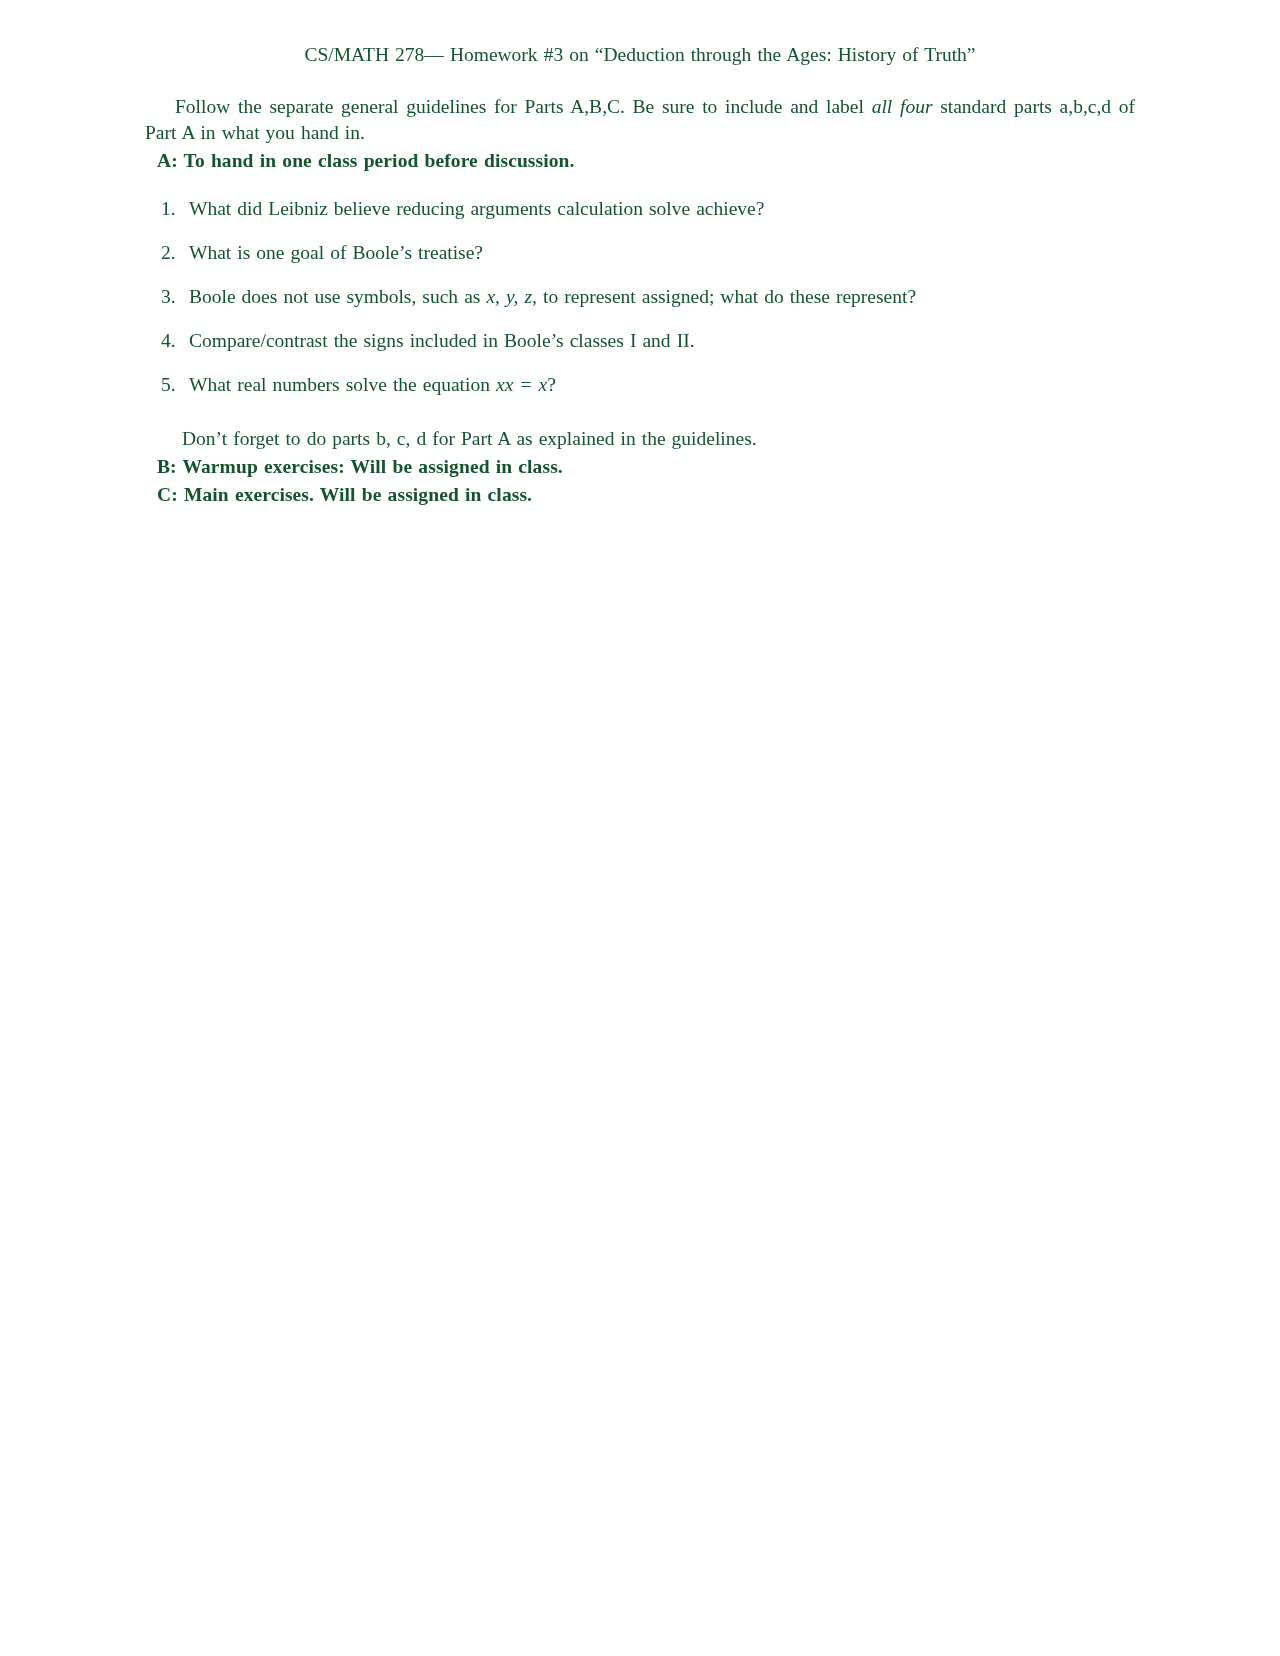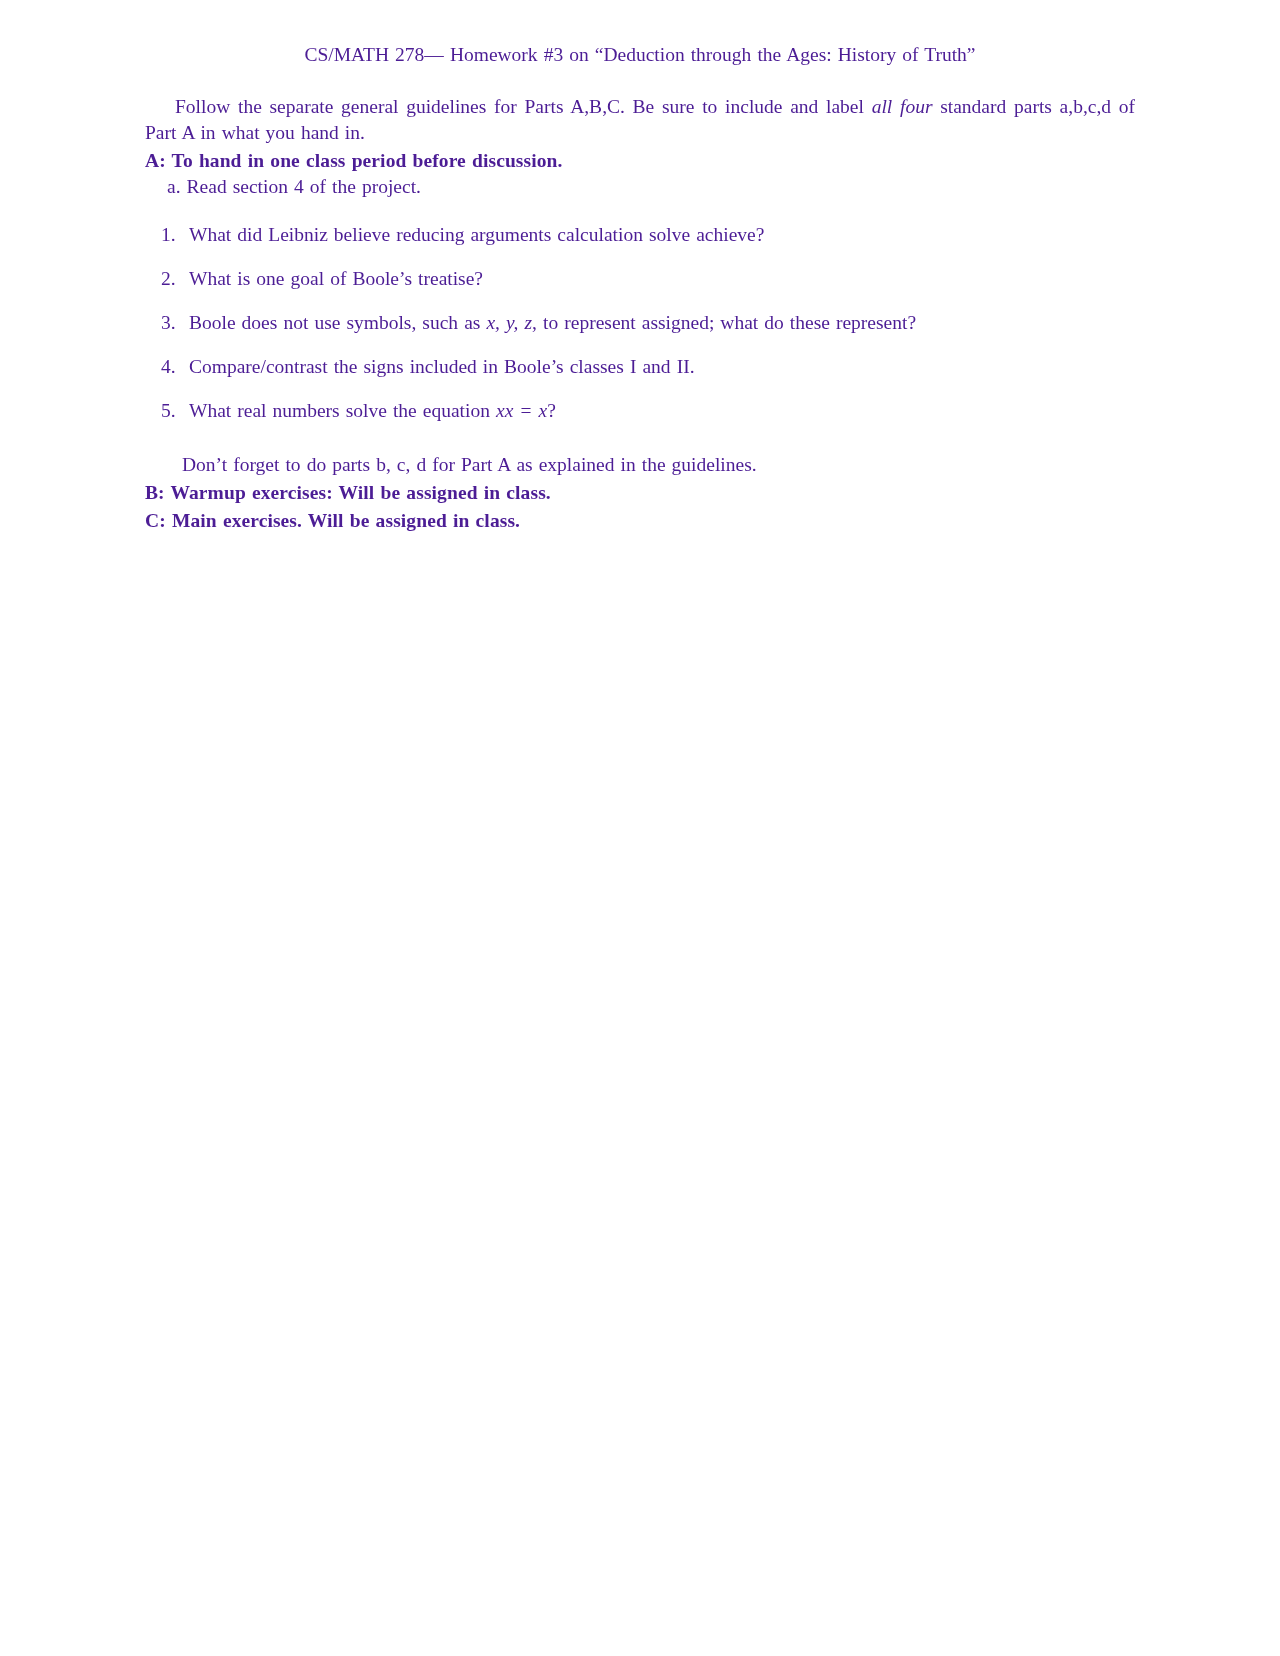--- a/index.html
+++ b/index.html
@@ -7,42 +7,42 @@
     padding: 0;
     background: #ffffff;
   }
   .page {
     position: relative;
     width: 1280px;
     height: 1589px;
     box-sizing: border-box;
     padding: 42px 145px 0 145px;
     background: #ffffff;
-    color: #4c1d95;
+    color: #14532d;
     font-family: "Liberation Serif", "DejaVu Serif", serif;
     font-size: 19.5px;
     line-height: 26px;
     word-spacing: 0.06em;
     overflow: hidden;
   }
   .title {
     text-align: center;
     margin: 0 0 26px 0;
     white-space: nowrap;
   }
   .intro {
     margin: 0;
     text-align: justify;
     text-indent: 30px;
   }
   .it { font-style: italic; }
   .math { font-style: italic; }
   .h-bold {
     font-weight: bold;
-    margin: 2px 0 0 0;
+    margin: 2px 0 0 12px;
     letter-spacing: 0.1px;
   }
   .indent-line {
     margin-left: 22px;
   }
   .questions {
     margin-top: 22px;
   }
   .q-item {
     position: relative;
@@ -64,21 +64,20 @@
 <body>
 
 <div class="page">
 
   <div class="title">CS/MATH 278— Homework #3 on “Deduction through the Ages: History of Truth”</div>
 
   <p class="intro"><span>Follow the separate general guidelines for Parts A,B,C. Be sure to include and label </span><span class="it">all four</span><span> standard parts a,b,c,d of Part A in what you hand in.</span></p>
 
   <div class="h-bold">A: To hand in one class period before discussion.</div>
 
-  <div class="indent-line">a. Read section 4 of the project.</div>
 
 
   <div class="questions">
 
     <div class="q-item"><span class="q-num">1.</span><span>What did Leibniz believe reducing arguments calculation solve achieve?</span><span class="math"></span><span></span></div>
 
     <div class="q-item"><span class="q-num">2.</span><span>What is one goal of Boole’s treatise?</span><span class="math"></span><span></span></div>
 
     <div class="q-item"><span class="q-num">3.</span><span>Boole does not use symbols, such as </span><span class="math">x, y, z</span><span>, to represent assigned; what do these represent?</span></div>
 

